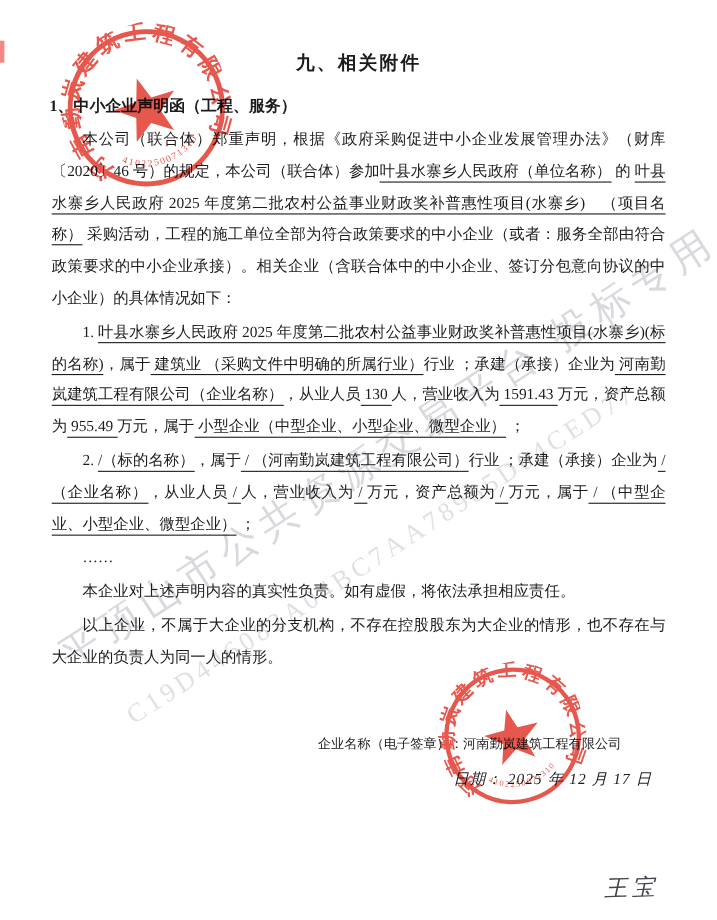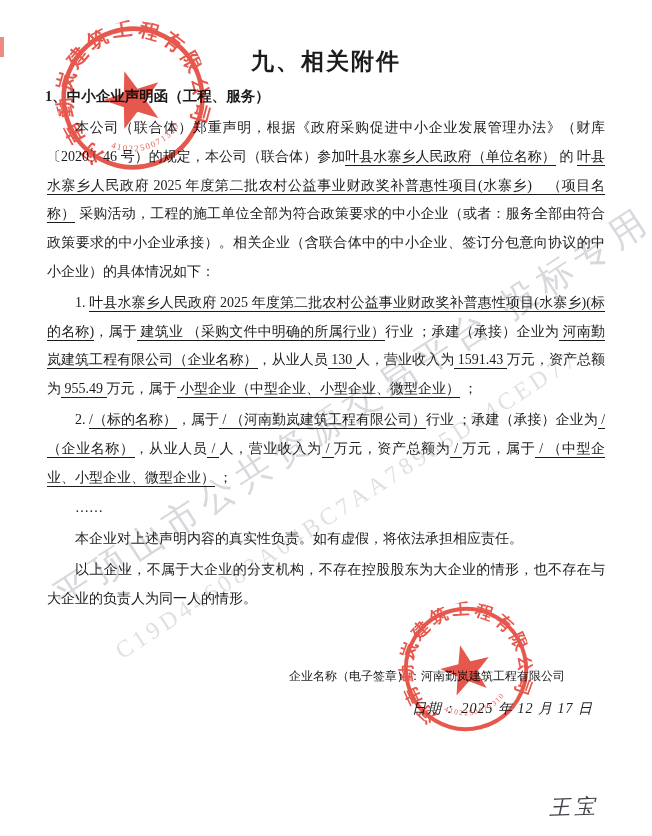--- a/index.html
+++ b/index.html
@@ -9,21 +9,21 @@
   }
   
   .wm{position:absolute;white-space:nowrap;pointer-events:none;
       transform-origin:0 50%;font-family:"Liberation Serif","DejaVu Serif",serif;}
   .wm-cn{left:58px;top:575px;transform:rotate(-33deg);
          font-size:36px;letter-spacing:7px;color:rgba(162,165,173,0.42);}
   .wm-hash{left:118px;top:640px;transform:rotate(-33deg);
            font-size:24px;letter-spacing:4px;color:rgba(170,173,181,0.38);}
   
   .title{position:absolute;top:46px;left:0;width:100%;text-align:center;
-         font-size:23px;font-weight:bold;letter-spacing:2px;}
+         font-size:17px;font-weight:bold;letter-spacing:2px;}
   .heading{position:absolute;top:87px;left:45px;font-size:14.5px;font-weight:bold;}
   .body-block{position:absolute;top:112px;left:45px;width:562px;
               font-size:14px;line-height:28.8px;text-align:justify;}
   .body-block p{margin:2px;text-indent:2em;}
   .u{border-bottom:1px solid #1c1c1e;padding-bottom:1px;}
   .sig-company{position:absolute;top:668px;left:289px;font-size:12px;}
   .sig-date{position:absolute;top:700px;left:412px;font-size:14px;letter-spacing:1px;font-style:italic;}
   .note-block{position:absolute;top:754px;left:45px;width:562px;
               font-size:14px;line-height:30px;text-align:justify;text-indent:2em;}
   .handwritten{position:absolute;top:793px;left:549px;font-size:21px;

